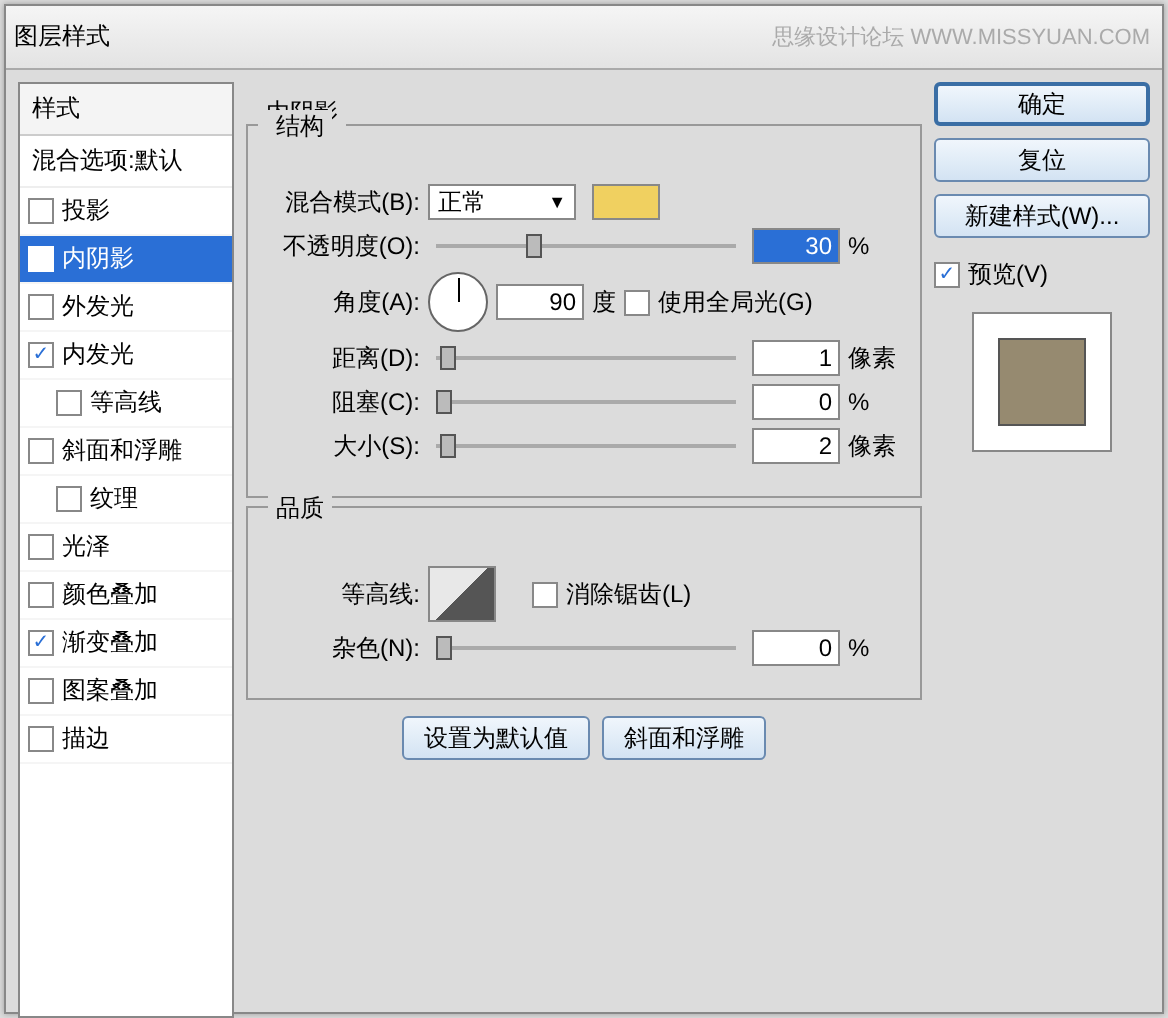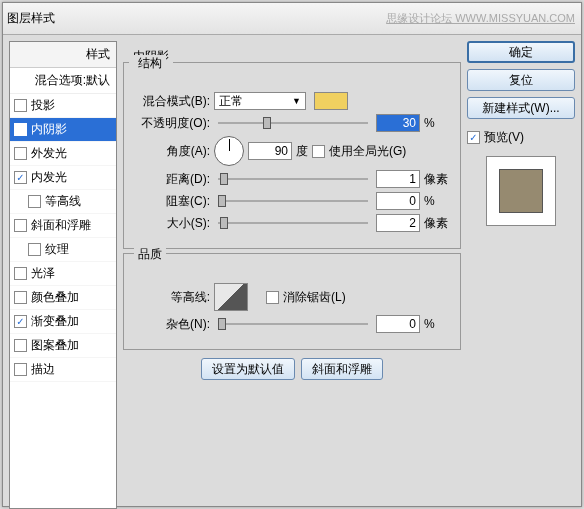--- a/index.html
+++ b/index.html
@@ -1,38 +1,38 @@
 <!DOCTYPE html>
 <html><head>
 <meta charset="utf-8">
 <style>
 * { box-sizing: border-box; margin: 0; padding: 0; font-family: "Microsoft YaHei", SimSun, sans-serif; font-size: 12px; }
 body { background: #dcdcdc; width: 584px; height: 509px; overflow: hidden; }
 .window { width: 580px; height: 505px; margin: 2px; background: #dcdcdc; border: 1px solid #888; box-shadow: 0 0 3px rgba(0,0,0,0.3); }
 .titlebar { height: 32px; background: linear-gradient(#f5f5f5,#e3e3e3); border-bottom: 1px solid #aaa; display: flex; align-items: center; padding: 0 4px; position: relative; }
 .titlebar .title { font-size: 12px; }
-.titlebar .watermark { position: absolute; right: 6px; color: #aaa; font-size: 11px; text-decoration: underline; }
+.titlebar .watermark { position: absolute; right: 6px; color: #aaa; font-size: 11px; }
 .content { display: flex; padding: 6px; gap: 6px; height: 480px; }
-.styles-panel { width: 108px; background: #fff; border: 1px solid #888; text-align: right; }
+.styles-panel { width: 108px; background: #fff; border: 1px solid #888; }
 .styles-panel .hdr { padding: 4px 6px; border-bottom: 1px solid #ccc; background: #f4f4f4; }
 .styles-panel .blend { padding: 4px 6px; border-bottom: 1px solid #eee; }
 .style-item { padding: 3px 4px; display: flex; align-items: center; gap: 4px; border-bottom: 1px solid #f5f5f5; }
 .style-item.sub { padding-left: 18px; }
 .style-item.selected { background: #2a6fd6; color: #fff; }
 .chk { width: 13px; height: 13px; border: 1px solid #888; background: #fff; display: inline-flex; align-items: center; justify-content: center; }
 .chk.on::after { content: "✓"; color: #2a6fd6; font-size: 10px; line-height: 1; }
 .style-item.selected .chk { border-color: #fff; }
 .style-item.selected .chk.on::after { color: #fff; }
 .main { flex: 1; }
 .main-title { display: inline-block; background: #dcdcdc; padding: 0 4px; position: relative; top: 7px; left: 6px; }
 .group { border: 1px solid #999; padding: 10px 8px 12px; margin-top: 4px; }
 .group-title { display: inline-block; background: #dcdcdc; padding: 0 4px; position: relative; top: -18px; left: 2px; margin-bottom: -10px; }
 .row { display: flex; align-items: center; margin: 4px 0; gap: 4px; }
 .row .lbl { width: 78px; text-align: right; }
-.select { width: 92px; height: 18px; border: 1px solid #888; background: #fff; display: flex; align-items: center; padding: 0 4px; justify-content: space-between; }
+.select { width: 74px; height: 18px; border: 1px solid #888; background: #fff; display: flex; align-items: center; padding: 0 4px; justify-content: space-between; }
 .select .arr { font-size: 9px; }
 .swatch { width: 34px; height: 18px; background: #f0d060; border: 1px solid #888; margin-left: 4px; }
 .slider { flex: 1; height: 16px; position: relative; margin: 0 4px; }
 .slider::before { content: ""; position: absolute; left: 0; right: 0; top: 7px; height: 2px; background: #aaa; }
 .slider .thumb { position: absolute; top: 2px; width: 8px; height: 12px; background: #bbb; border: 1px solid #555; }
 .numbox { width: 44px; height: 18px; border: 1px solid #888; background: #fff; text-align: right; padding: 1px 3px; }
 .numbox.sel { background: #2a6fd6; color: #fff; }
 .unit { width: 28px; }
 .dial { width: 30px; height: 30px; border: 1px solid #666; border-radius: 50%; background: #fff; position: relative; }
 .dial::after { content: ""; position: absolute; left: 50%; top: 2px; width: 1px; height: 12px; background: #000; }

